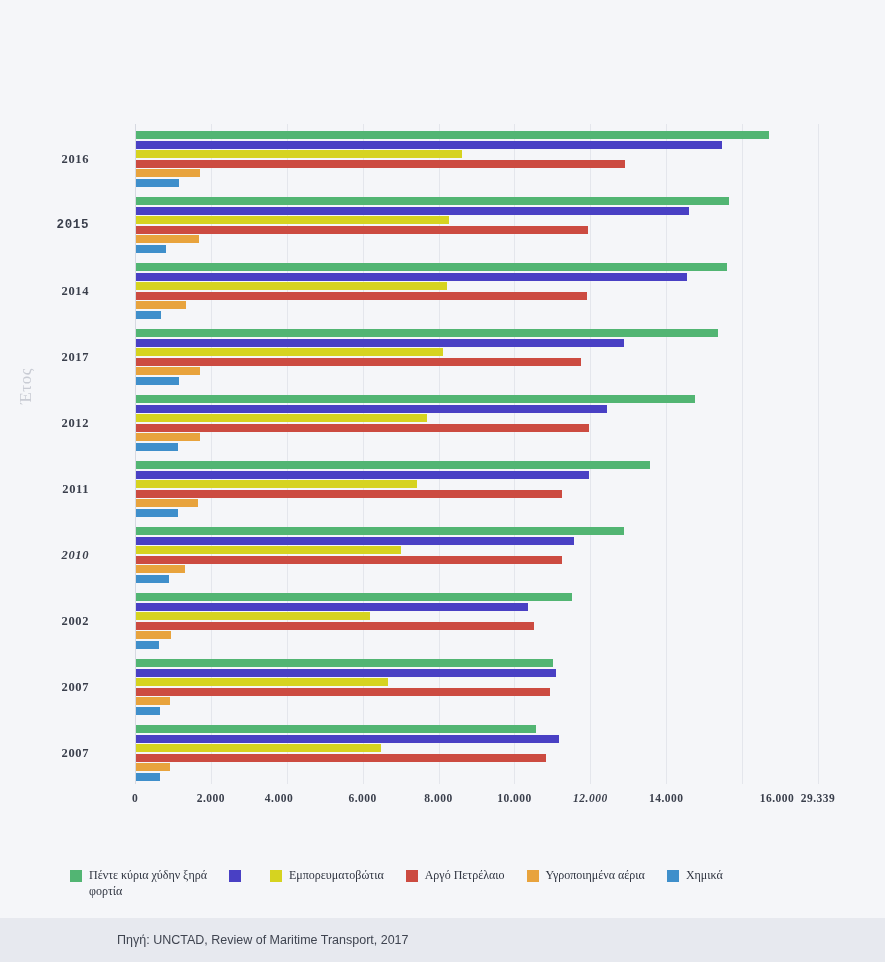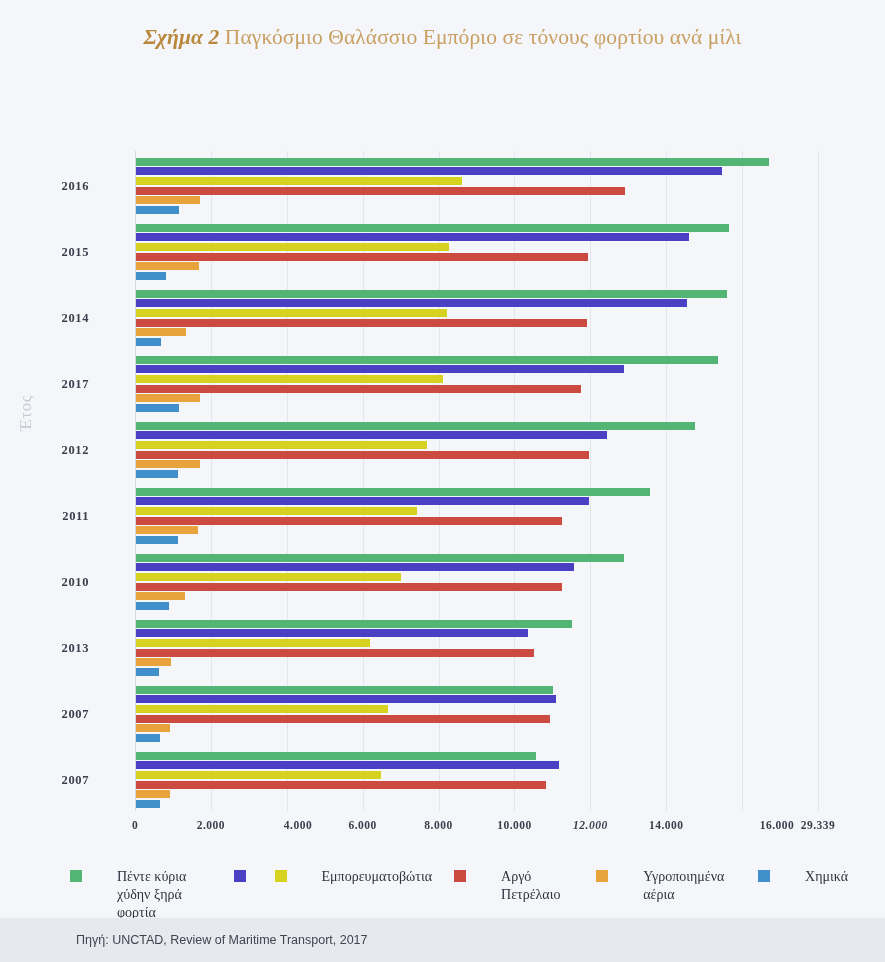--- a/index.html
+++ b/index.html
@@ -131,64 +131,59 @@
     margin-right: 22px;
   }
   .legend-swatch {
     width: 12px;
     height: 12px;
     margin-top: 2px;
     margin-right: 7px;
     flex: 0 0 auto;
   }
   .legend-label {
-    font-size: 14px;
+    font-size: 12px;
     color: #2f3440;
     line-height: 1.3;
     max-width: 118px;
-    margin-left: 28px;
   }
 
   
   #footer {
     position: absolute;
     left: 0;
     bottom: 0;
     width: 885px;
     height: 44px;
     background: #e7e9ef;
     display: flex;
     align-items: center;
   }
   #source-note {
-    margin-left: 76px;
+    margin-left: 117px;
     font-size: 12.5px;
     color: #3f4450;
     font-family: "Liberation Sans", sans-serif;
   }
 </style>
 </head>
 <body>
 
 <div id="title-block">
-  <div id="chart-title">
-    <span class="fig-label">Σχήμα 2</span>
-    <span>Παγκόσμιο Θαλάσσιο Εμπόριο σε τόνους φορτίου ανά μίλι</span>
-  </div>
 </div>
 
 <div id="plot-wrap">
   <div id="ylabel">Έτος</div>
   <div id="plot">
       <div class="gridline axis0" style="left: 0px;"></div>
       <div class="xtick" style="left: 0px;">0</div>
       <div class="gridline" style="left: 75.8889px;"></div>
       <div class="xtick" style="left: 75.8889px;">2.000</div>
       <div class="gridline" style="left: 151.778px;"></div>
-      <div class="xtick" style="left: 163px;">4.000</div>
+      <div class="xtick" style="left: 144px;">4.000</div>
       <div class="gridline" style="left: 227.667px;"></div>
       <div class="xtick" style="left: 227.667px;">6.000</div>
       <div class="gridline" style="left: 303.556px;"></div>
       <div class="xtick" style="left: 303.556px;">8.000</div>
       <div class="gridline" style="left: 379.444px;"></div>
       <div class="xtick" style="left: 379.444px;">10.000</div>
       <div class="gridline" style="left: 455.333px;"></div>
       <div class="xtick" style="left: 455.333px; font-style: italic;">12.000</div>
       <div class="gridline" style="left: 531.222px;"></div>
       <div class="xtick" style="left: 531.222px;">14.000</div>
@@ -196,21 +191,21 @@
       <div class="xtick" style="left: 642px;">16.000</div>
       <div class="gridline" style="left: 683px;"></div>
       <div class="xtick" style="left: 683px;">29.339</div>
       <div class="ytick" style="top: 35px;">2016</div>
       <div class="bar" title="Πέντε κύρια χύδην ξηρά φορτία 2016: 16680" style="left: 1px; top: 7px; width: 632.913px; height: 8px; background: rgb(82, 181, 115);"></div>
       <div class="bar" title="Λοιπά (χύδην ξηρά φορτία) 2016: 15450" style="left: 1px; top: 16.6px; width: 586.242px; height: 8px; background: rgb(73, 64, 196);"></div>
       <div class="bar" title="Εμπορευματοβώτια 2016: 8600" style="left: 1px; top: 26.2px; width: 326.322px; height: 8px; background: rgb(214, 211, 32);"></div>
       <div class="bar" title="Αργό Πετρέλαιο 2016: 12900" style="left: 1px; top: 35.8px; width: 489.483px; height: 8px; background: rgb(204, 75, 65);"></div>
       <div class="bar" title="Υγροποιημένα αέρια 2016: 1680" style="left: 1px; top: 45.4px; width: 63.7467px; height: 8px; background: rgb(232, 163, 61);"></div>
       <div class="bar" title="Χημικά 2016: 1130" style="left: 1px; top: 55px; width: 42.8772px; height: 8px; background: rgb(63, 143, 203);"></div>
-      <div class="ytick" style="top: 101px;">2015</div>
+      <div class="ytick" style="top: 101px; font-family: Liberation Mono, monospace;">2015</div>
       <div class="bar" title="Πέντε κύρια χύδην ξηρά φορτία 2015: 15640" style="left: 1px; top: 73px; width: 593.451px; height: 8px; background: rgb(82, 181, 115);"></div>
       <div class="bar" title="Λοιπά (χύδην ξηρά φορτία) 2015: 14580" style="left: 1px; top: 82.6px; width: 553.23px; height: 8px; background: rgb(73, 64, 196);"></div>
       <div class="bar" title="Εμπορευματοβώτια 2015: 8240" style="left: 1px; top: 92.2px; width: 312.662px; height: 8px; background: rgb(214, 211, 32);"></div>
       <div class="bar" title="Αργό Πετρέλαιο 2015: 11900" style="left: 1px; top: 101.8px; width: 451.539px; height: 8px; background: rgb(204, 75, 65);"></div>
       <div class="bar" title="Υγροποιημένα αέρια 2015: 1660" style="left: 1px; top: 111.4px; width: 62.9878px; height: 8px; background: rgb(232, 163, 61);"></div>
       <div class="bar" title="Χημικά 2015: 780" style="left: 1px; top: 121px; width: 29.5967px; height: 8px; background: rgb(63, 143, 203);"></div>
       <div class="ytick" style="top: 167px;">2014</div>
       <div class="bar" title="Πέντε κύρια χύδην ξηρά φορτία 2014: 15580" style="left: 1px; top: 139px; width: 591.174px; height: 8px; background: rgb(82, 181, 115);"></div>
       <div class="bar" title="Λοιπά (χύδην ξηρά φορτία) 2014: 14530" style="left: 1px; top: 148.6px; width: 551.333px; height: 8px; background: rgb(73, 64, 196);"></div>
       <div class="bar" title="Εμπορευματοβώτια 2014: 8200" style="left: 1px; top: 158.2px; width: 311.144px; height: 8px; background: rgb(214, 211, 32);"></div>
@@ -231,28 +226,28 @@
       <div class="bar" title="Αργό Πετρέλαιο 2012: 11950" style="left: 1px; top: 299.8px; width: 453.436px; height: 8px; background: rgb(204, 75, 65);"></div>
       <div class="bar" title="Υγροποιημένα αέρια 2012: 1690" style="left: 1px; top: 309.4px; width: 64.1261px; height: 8px; background: rgb(232, 163, 61);"></div>
       <div class="bar" title="Χημικά 2012: 1110" style="left: 1px; top: 319px; width: 42.1183px; height: 8px; background: rgb(63, 143, 203);"></div>
       <div class="ytick" style="top: 365px;">2011</div>
       <div class="bar" title="Πέντε κύρια χύδην ξηρά φορτία 2011: 13550" style="left: 1px; top: 337px; width: 514.147px; height: 8px; background: rgb(82, 181, 115);"></div>
       <div class="bar" title="Λοιπά (χύδην ξηρά φορτία) 2011: 11950" style="left: 1px; top: 346.6px; width: 453.436px; height: 8px; background: rgb(73, 64, 196);"></div>
       <div class="bar" title="Εμπορευματοβώτια 2011: 7400" style="left: 1px; top: 356.2px; width: 280.789px; height: 8px; background: rgb(214, 211, 32);"></div>
       <div class="bar" title="Αργό Πετρέλαιο 2011: 11230" style="left: 1px; top: 365.8px; width: 426.116px; height: 8px; background: rgb(204, 75, 65);"></div>
       <div class="bar" title="Υγροποιημένα αέρια 2011: 1630" style="left: 1px; top: 375.4px; width: 61.8494px; height: 8px; background: rgb(232, 163, 61);"></div>
       <div class="bar" title="Χημικά 2011: 1120" style="left: 1px; top: 385px; width: 42.4978px; height: 8px; background: rgb(63, 143, 203);"></div>
-      <div class="ytick" style="top: 431px;">2010</div>
+      <div class="ytick" style="top: 431px; font-style: italic;">2010</div>
       <div class="bar" title="Πέντε κύρια χύδην ξηρά φορτία 2010: 12850" style="left: 1px; top: 403px; width: 487.586px; height: 8px; background: rgb(82, 181, 115);"></div>
       <div class="bar" title="Λοιπά (χύδην ξηρά φορτία) 2010: 11540" style="left: 1px; top: 412.6px; width: 437.879px; height: 8px; background: rgb(73, 64, 196);"></div>
       <div class="bar" title="Εμπορευματοβώτια 2010: 6980" style="left: 1px; top: 422.2px; width: 264.852px; height: 8px; background: rgb(214, 211, 32);"></div>
       <div class="bar" title="Αργό Πετρέλαιο 2010: 11230" style="left: 1px; top: 431.8px; width: 426.116px; height: 8px; background: rgb(204, 75, 65);"></div>
       <div class="bar" title="Υγροποιημένα αέρια 2010: 1300" style="left: 1px; top: 441.4px; width: 49.3278px; height: 8px; background: rgb(232, 163, 61);"></div>
       <div class="bar" title="Χημικά 2010: 860" style="left: 1px; top: 451px; width: 32.6322px; height: 8px; background: rgb(63, 143, 203);"></div>
-      <div class="ytick" style="top: 497px;">2013</div>
+      <div class="ytick" style="top: 497px;">2002</div>
       <div class="bar" title="Πέντε κύρια χύδην ξηρά φορτία 2009: 11500" style="left: 1px; top: 469px; width: 436.361px; height: 8px; background: rgb(82, 181, 115);"></div>
       <div class="bar" title="Λοιπά (χύδην ξηρά φορτία) 2009: 10330" style="left: 1px; top: 478.6px; width: 391.966px; height: 8px; background: rgb(73, 64, 196);"></div>
       <div class="bar" title="Εμπορευματοβώτια 2009: 6180" style="left: 1px; top: 488.2px; width: 234.497px; height: 8px; background: rgb(214, 211, 32);"></div>
       <div class="bar" title="Αργό Πετρέλαιο 2009: 10500" style="left: 1px; top: 497.8px; width: 398.417px; height: 8px; background: rgb(204, 75, 65);"></div>
       <div class="bar" title="Υγροποιημένα αέρια 2009: 920" style="left: 1px; top: 507.4px; width: 34.9089px; height: 8px; background: rgb(232, 163, 61);"></div>
       <div class="bar" title="Χημικά 2009: 600" style="left: 1px; top: 517px; width: 22.7667px; height: 8px; background: rgb(63, 143, 203);"></div>
       <div class="ytick" style="top: 563px;">2007</div>
       <div class="bar" title="Πέντε κύρια χύδην ξηρά φορτία 2008: 11000" style="left: 1px; top: 535px; width: 417.389px; height: 8px; background: rgb(82, 181, 115);"></div>
       <div class="bar" title="Λοιπά (χύδην ξηρά φορτία) 2008: 11080" style="left: 1px; top: 544.6px; width: 420.424px; height: 8px; background: rgb(73, 64, 196);"></div>
       <div class="bar" title="Εμπορευματοβώτια 2008: 6650" style="left: 1px; top: 554.2px; width: 252.331px; height: 8px; background: rgb(214, 211, 32);"></div>

